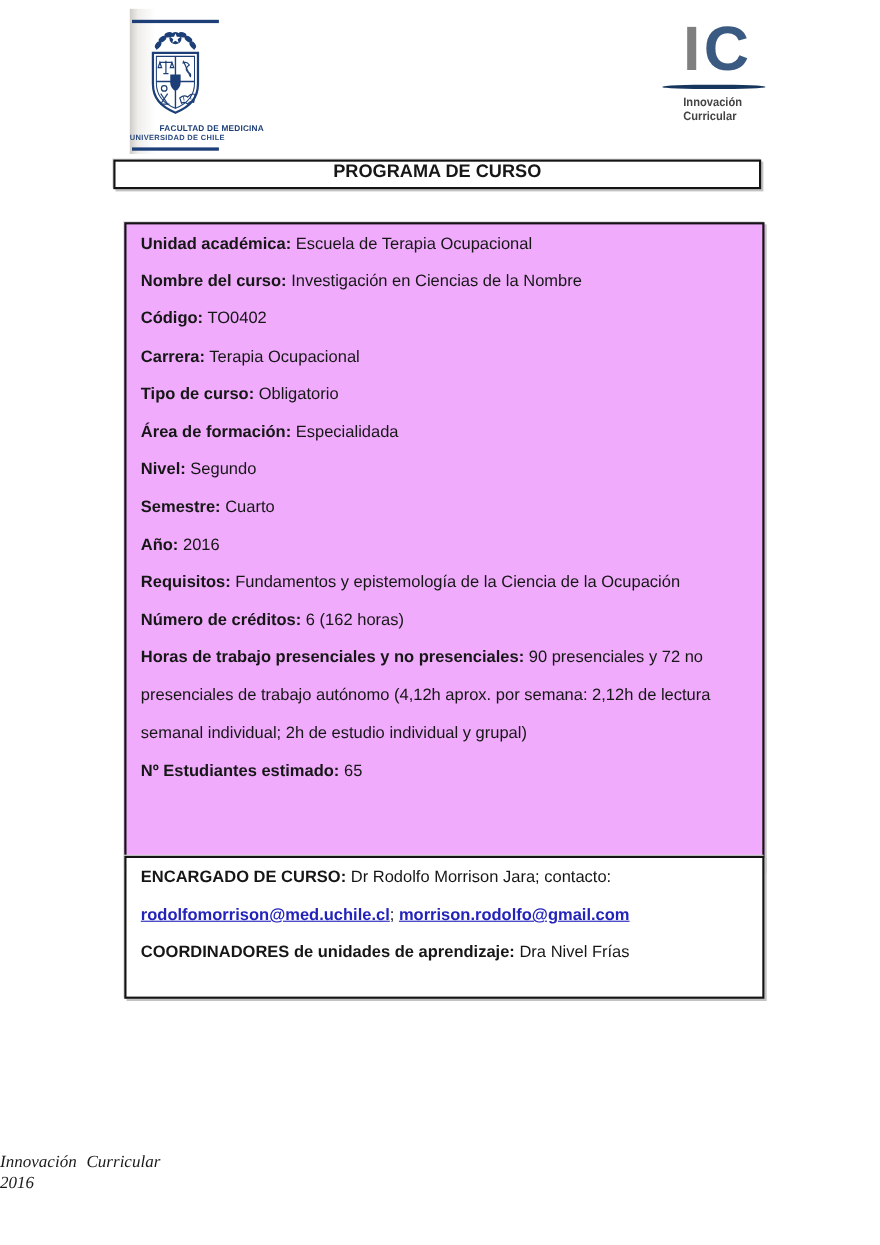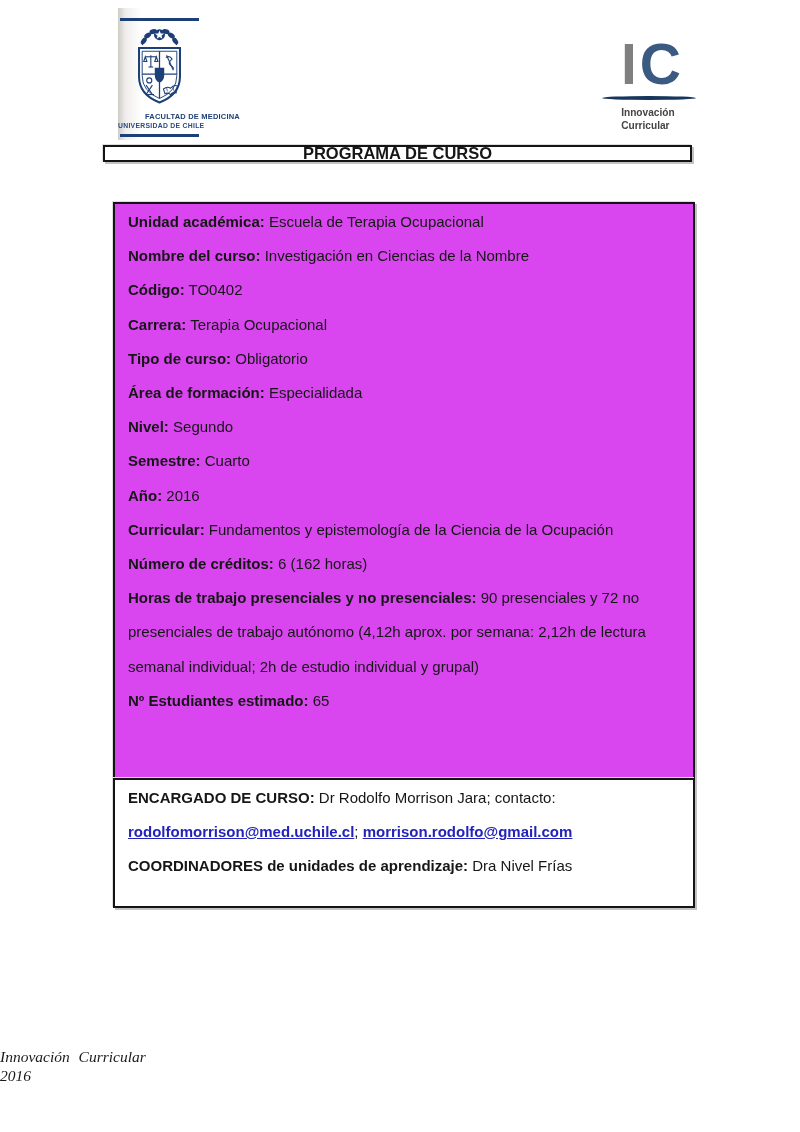--- a/index.html
+++ b/index.html
@@ -21,36 +21,36 @@
     position:absolute; left:0; right:0; top:104px; text-align:center;
     font-size:7.5px; font-weight:bold; color:#1d3f77; letter-spacing:0.2px; white-space:nowrap;padding-left:27px;
   }
   .fac-logo .t2 {
     position:absolute; left:0; right:0; top:114px; text-align:center;
     font-size:6.8px; font-weight:bold; color:#2a4a80; letter-spacing:0.3px; white-space:nowrap;
   }
 
   
   .ic-logo { position:absolute; left:600px; top:18px; width:100px; }
-  .ic-letters { padding-left:21px; font-size:57px; line-height:55px; font-weight:bold; letter-spacing:3px;margin-top:19px; }
+  .ic-letters { padding-left:21px; font-size:57px; line-height:55px; font-weight:bold; letter-spacing:3px; }
   .ic-letters .i { color:#7f7f7f; }
   .ic-letters .c { color:#3a5a81; }
   .ic-rule { margin-top:4px; margin-left:2px; width:94px; height:4px; border-radius:50%; background:#17365d; }
   .ic-caption { margin-top:6px; padding-left:23px; font-size:11px; line-height:13px; color:#444444; font-weight:bold; transform:scaleX(0.92); transform-origin:left; }
 
   
   .title-box {
-    position:absolute; left:103px; top:145px; width:589px; height:17px;
+    position:absolute; left:103px; top:145px; width:589px; height:27px;
     border:2px solid #141414; box-sizing:border-box; background:#fff;
-    display:flex; align-items:center; justify-content:center;
+    display:flex; justify-content:center;
     font-size:16.5px; font-weight:bold; box-shadow:2px 2px 0 #c3c3c3, -1px -1px 0 #dedede;
   }
   .info-box {
     position:absolute; left:113px; top:202px; width:582px; height:590px;
-    border:2px solid #141414; box-sizing:border-box; background:#d946ef;
+    border:2px solid #141414; box-sizing:border-box; background:#f0abfc;
     padding:1px 12px 0 13px; font-size:15px; line-height:34.2px;
     box-shadow:2px 2px 0 #c3c3c3, -1px -1px 0 #dedede;
   }
   .contact-box {
     position:absolute; left:113px; top:778px; width:582px; height:130px;
     border:2px solid #141414; box-sizing:border-box; background:#fff;
     padding:1px 12px 0 13px; font-size:15px; line-height:34px;
     box-shadow:2px 2px 0 #c3c3c3, -1px -1px 0 #dedede;
   }
   .info-box p, .contact-box p { margin:0; }
@@ -171,21 +171,21 @@
     </p>
     <p>
       <span class="lbl">Semestre:</span>
       <span>Cuarto</span>
     </p>
     <p>
       <span class="lbl">Año:</span>
       <span>2016</span>
     </p>
     <p>
-      <span class="lbl">Curricular:</span>
+      <span class="lbl">Requisitos:</span>
       <span>Fundamentos y epistemología de la Ciencia de la Ocupación</span>
     </p>
     <p>
       <span class="lbl">Número de créditos:</span>
       <span>6 (162 horas)</span>
     </p>
     <p>
       <span class="lbl">Horas de trabajo presenciales y no presenciales:</span>
       <span>90 presenciales y 72 no presenciales de trabajo autónomo (4,12h aprox. por semana: 2,12h de lectura semanal individual; 2h de estudio individual y grupal)</span>
     </p>

